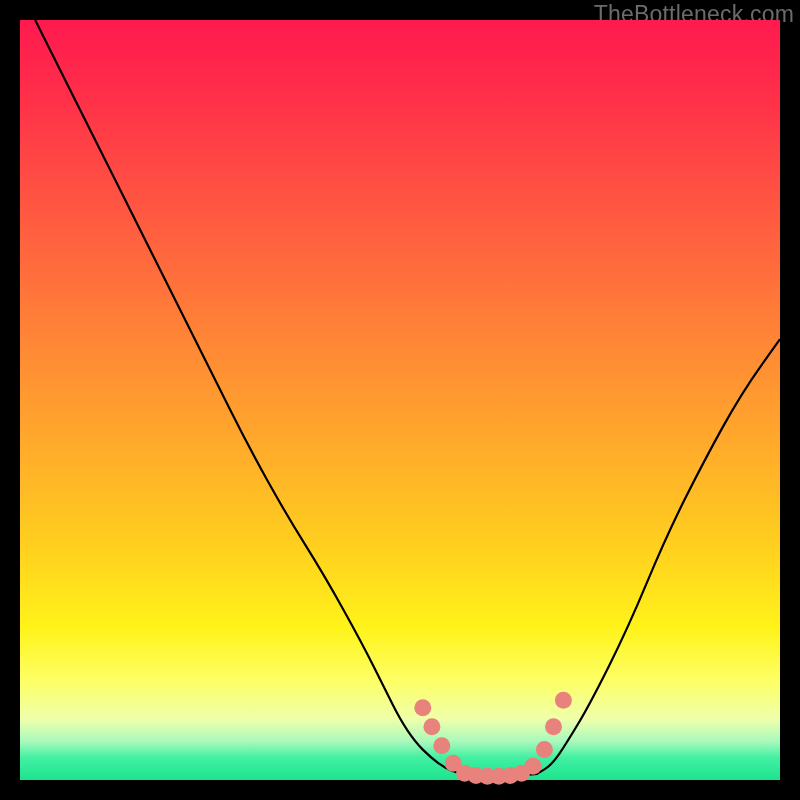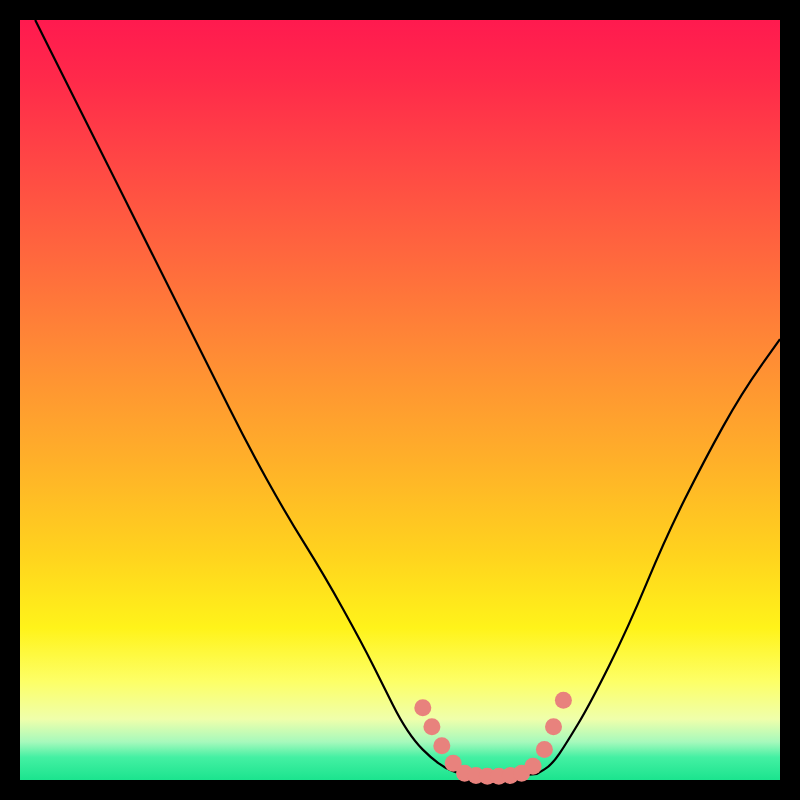--- a/index.html
+++ b/index.html
@@ -58,20 +58,21 @@
     top: 0;
     width: 760px;
     height: 760px;
     overflow: visible;
   }
 </style>
 </head>
 <body>
 
 <div class="frame">
+  <div class="attribution">TheBottleneck.com</div>
   <div class="plot">
     <svg class="curve" viewBox="0 0 760 760">
       <path fill="none" stroke="#000" stroke-width="2.2" d="M 15.2 0.0 Q 15.2 0.0 30.4 30.4 Q 45.6 60.8 60.8 91.2 Q 76.0 121.6 95.0 159.6 Q 114.0 197.6 133.0 235.6 Q 152.0 273.6 171.0 311.6 Q 190.0 349.6 209.0 387.6 Q 228.0 425.6 247.0 459.8 Q 266.0 494.0 285.0 524.4 Q 304.0 554.8 323.0 589.0 Q 342.0 623.2 353.4 646.0 Q 364.8 668.8 372.4 684.0 Q 380.0 699.2 387.6 710.6 Q 395.2 722.0 402.8 729.6 Q 410.4 737.2 418.0 742.9 Q 425.6 748.6 433.2 751.3 Q 440.8 753.9 440.8 753.9 Q 440.8 753.9 448.4 754.7 Q 456.0 755.4 463.6 755.8 Q 471.2 756.2 478.8 756.2 Q 486.4 756.2 494.0 755.8 Q 501.6 755.4 509.2 754.7 Q 516.8 753.9 516.8 753.9 Q 516.8 753.9 524.4 749.4 Q 532.0 744.8 539.6 733.4 Q 547.2 722.0 558.6 703.0 Q 570.0 684.0 589.0 646.0 Q 608.0 608.0 627.0 562.4 Q 646.0 516.8 665.0 478.8 Q 684.0 440.8 703.0 406.6 Q 722.0 372.4 741.0 345.8 L 760.0 319.2" id="curvePath"></path>
       <g id="markerGroup">
           <circle cx="402.8" cy="687.8" r="8.5" fill="#e8827d"></circle>
           <circle cx="411.9" cy="706.8" r="8.5" fill="#e8827d"></circle>
           <circle cx="421.8" cy="725.8" r="8.5" fill="#e8827d"></circle>
           <circle cx="433.2" cy="743.3" r="8.5" fill="#e8827d"></circle>
           <circle cx="444.6" cy="753.2" r="8.5" fill="#e8827d"></circle>
           <circle cx="456.0" cy="755.4" r="8.5" fill="#e8827d"></circle>

